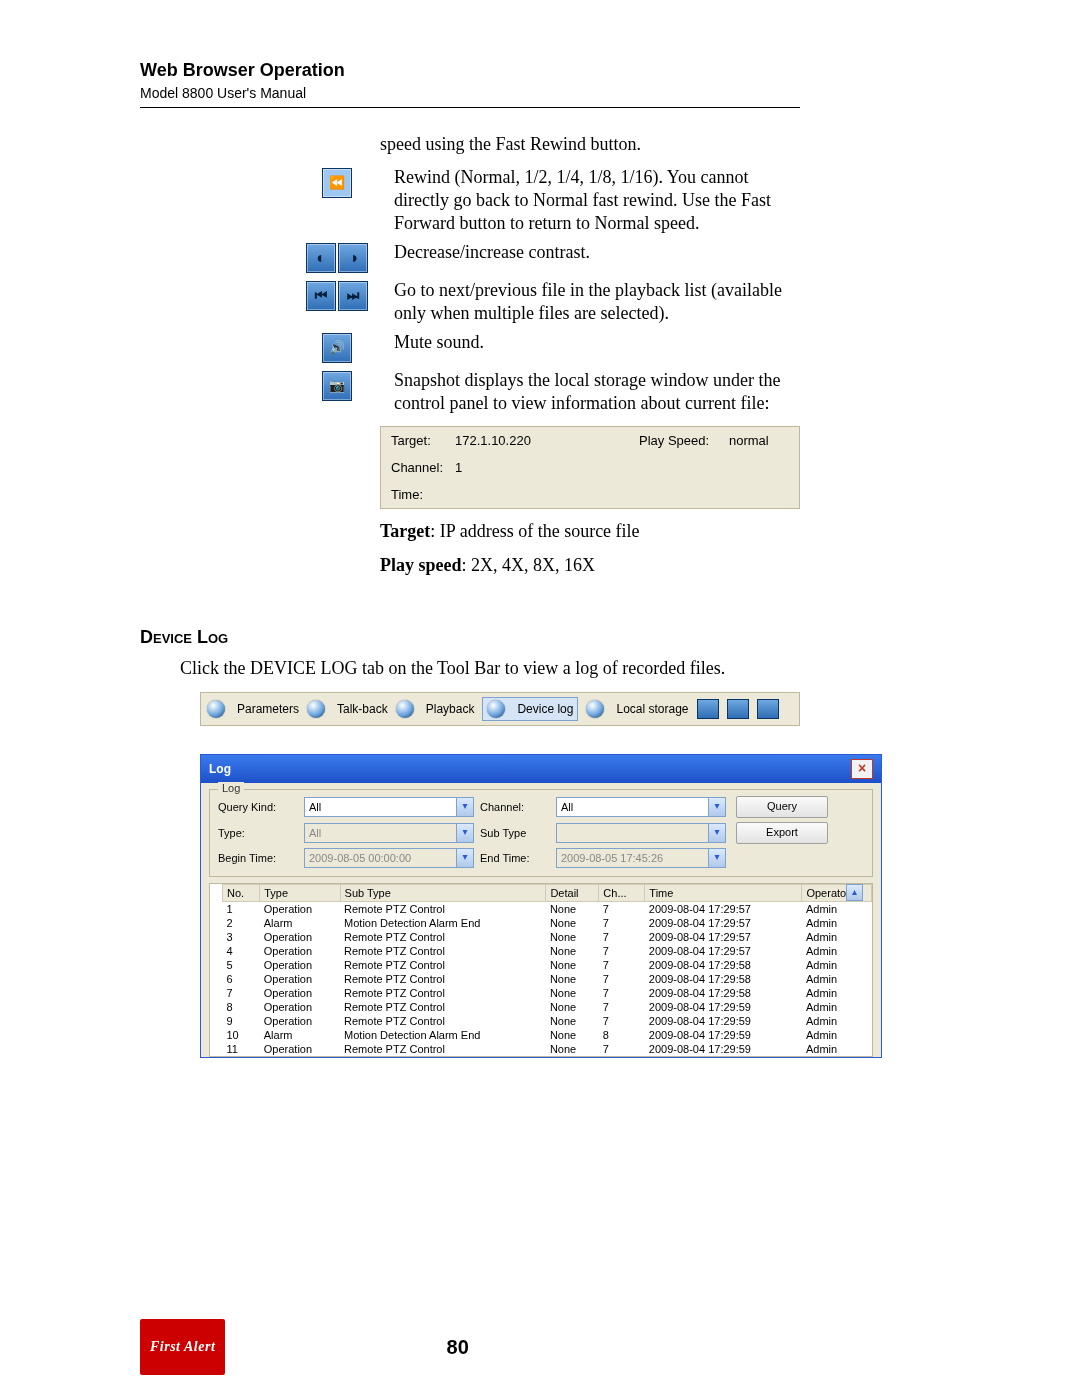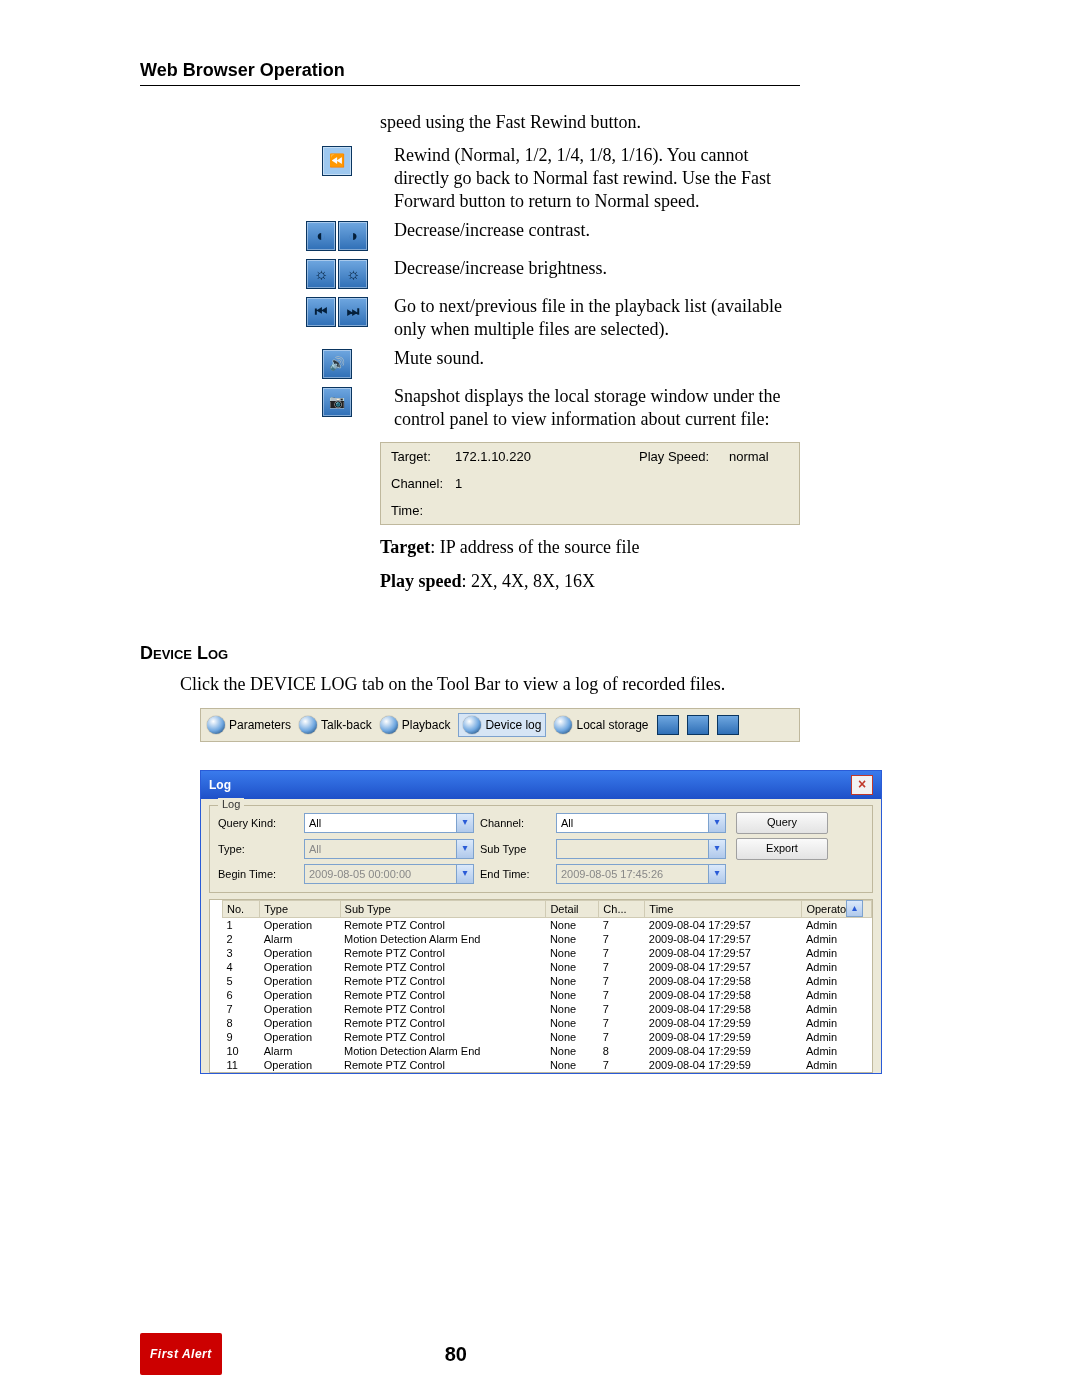--- a/index.html
+++ b/index.html
@@ -115,21 +115,21 @@
     display:flex;
     align-items:center;
     gap:8px;
     background:#ece9d8;
     border:1px solid #bfb89d;
     font-family:Tahoma, Arial, sans-serif;
     font-size:12px;
     padding:4px 6px;
     margin-left:60px;
   }
-  .tb-item { display:flex; align-items:center; gap:4px; }
+  .tb-item { display:flex; align-items:center; gap:12px; }
   .tb-ball {
     width:18px; height:18px; border-radius:50%;
     background: radial-gradient(circle at 35% 30%, #fff, #6fa7e0 55%, #0a3560);
     box-shadow: 0 0 1px #333;
   }
   .tb-item.active { background:#d6e5f5; padding:2px 4px; border:1px solid #7da2ce; }
   .tb-sq {
     width:20px; height:18px;
     background: linear-gradient(#6fa7e0,#2f6fb6);
     border:1px solid #0a3560;
@@ -252,42 +252,43 @@
     position:absolute;
     bottom:22px;
     left:140px; right:140px;
     display:flex;
     align-items:center;
     justify-content:space-between;
   }
   .fa-logo {
     background:#c00;
     color:#fff;
-    font-family: Liberation Sans, sans-serif;
+    font-family: Liberation Serif, serif;
     font-style:italic;
     font-weight:bold;
-    font-size:12px;
-    padding:14px 10px;
+    font-size:14px;
+    padding:20px 10px;
     border-radius:2px;
     letter-spacing:.5px;
   }
   .pagenum {
     font-family: Arial, Helvetica, sans-serif;
     font-weight:bold;
     font-size:20px;
     text-align:center;
     flex:1;
   }
 </style>
 </head>
 <body>
 
 <div class="page">
 
   <div class="header-title">Web Browser Operation</div>
+  <div class="header-sub">Model 8800 User's Manual</div>
   <hr class="header-rule">
 
   <div class="indent-block">
     <div class="full-text">speed using the Fast Rewind button.</div>
   </div>
 
   <div class="btn-line" style="margin-left:154px;">
     <div class="btn-icons">
       <span class="btn-icon plain">⏪</span>
     </div>
@@ -295,27 +296,20 @@
   </div>
 
   <div class="btn-line" style="margin-left:154px;">
     <div class="btn-icons">
       <span class="btn-icon contrast"></span>
       <span class="btn-icon contrast-r"></span>
     </div>
     <div class="btn-desc">Decrease/increase contrast.</div>
   </div>
 
-  <div class="btn-line" style="margin-left:154px;">
-    <div class="btn-icons">
-      <span class="btn-icon bright"></span>
-      <span class="btn-icon bright"></span>
-    </div>
-    <div class="btn-desc">Decrease/increase brightness.</div>
-  </div>
 
   <div class="btn-line" style="margin-left:154px;">
     <div class="btn-icons">
       <span class="btn-icon prev"></span>
       <span class="btn-icon next"></span>
     </div>
     <div class="btn-desc">Go to next/previous file in the playback list (available only when multiple files are selected).</div>
   </div>
 
   <div class="btn-line" style="margin-left:154px;">

